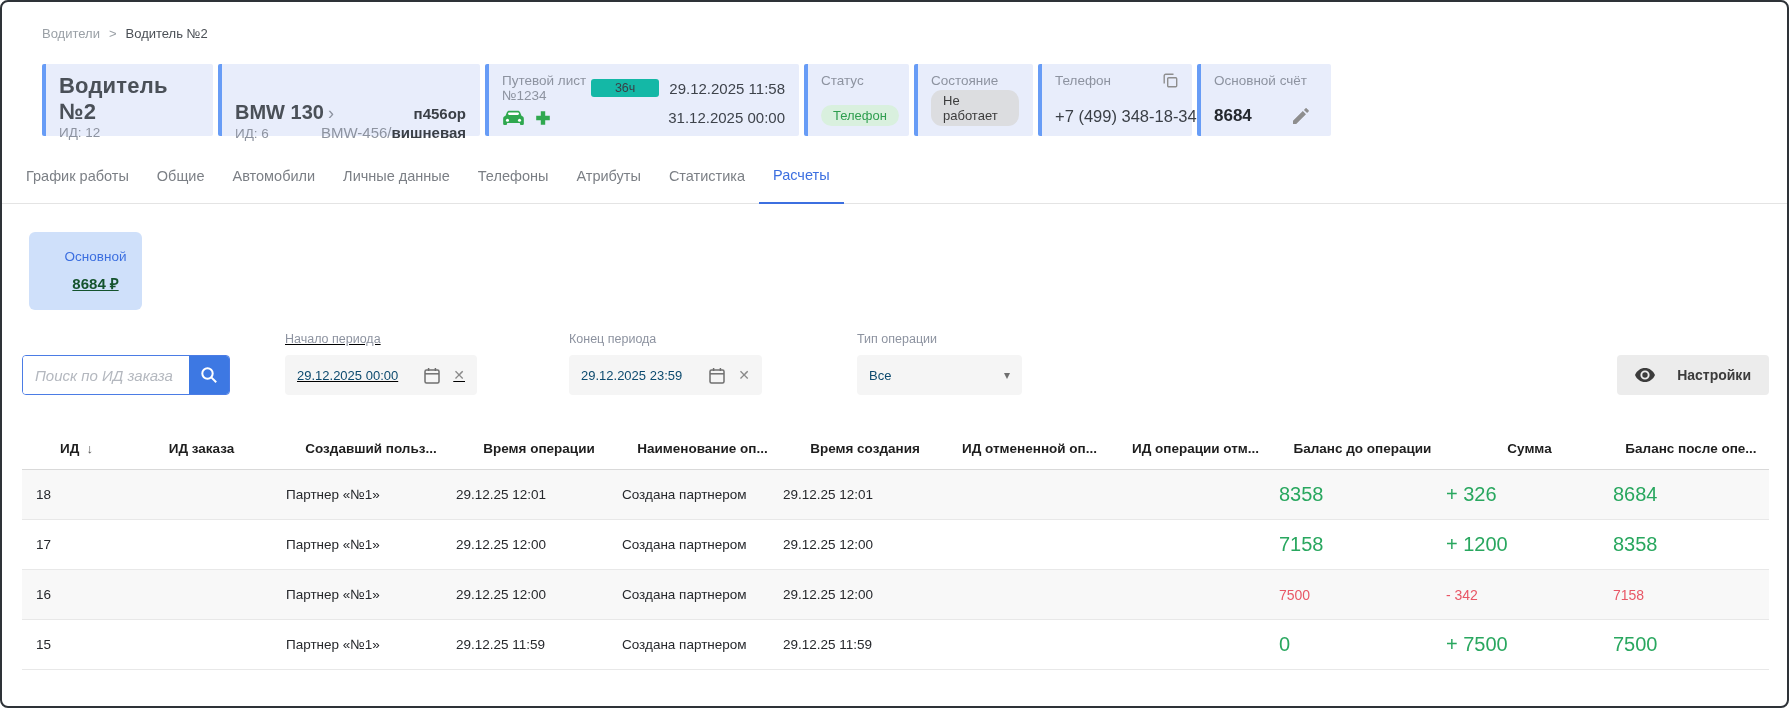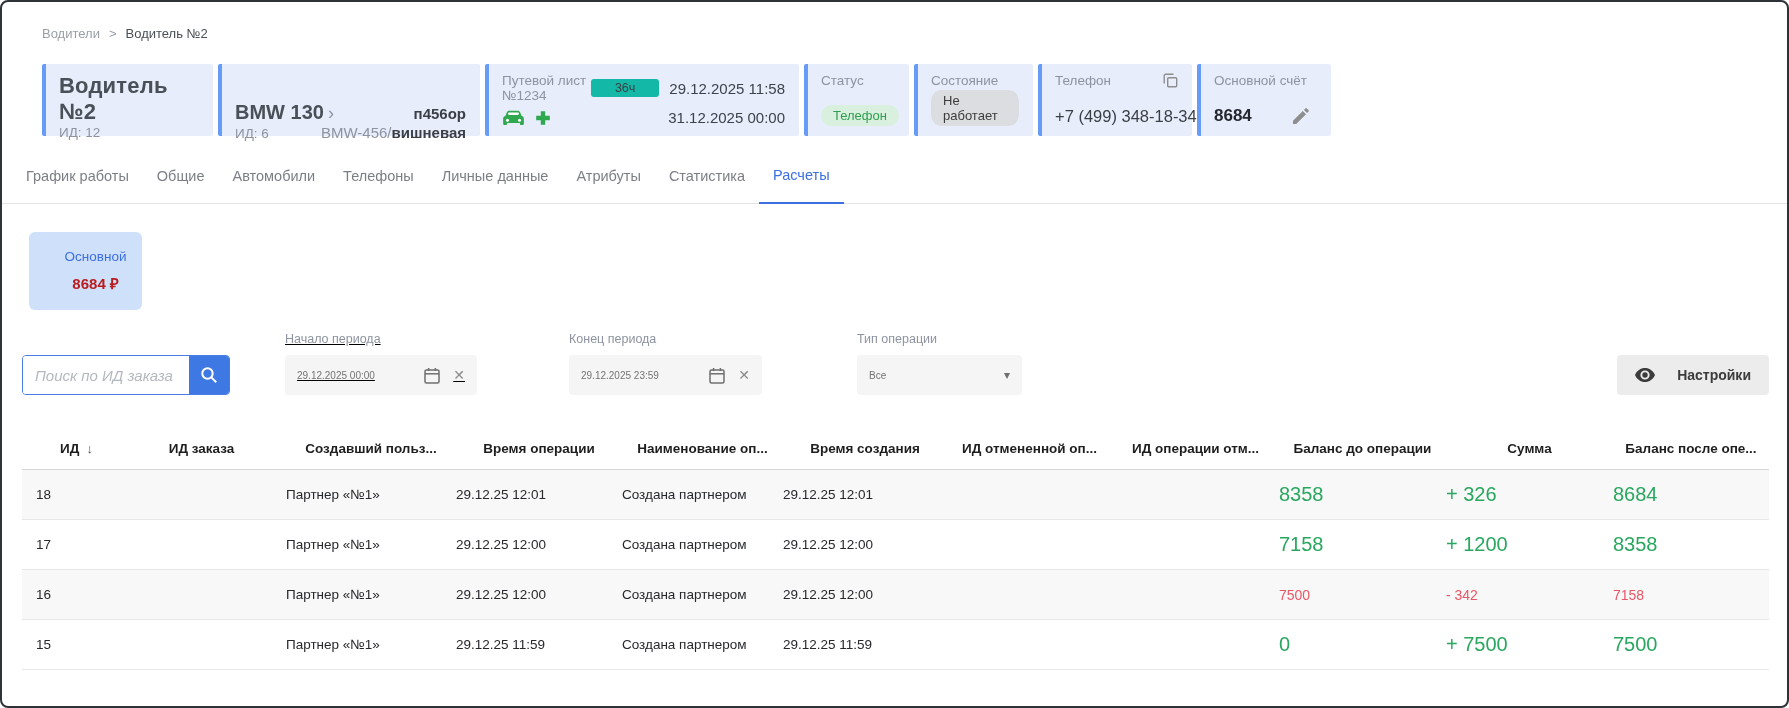--- a/index.html
+++ b/index.html
@@ -47,34 +47,34 @@
   .acct-val { font-size: 17px; font-weight: 700; color: #24282e; }
   .icon-btn { background: none; border: none; cursor: pointer; display: flex; align-items: center; }
   
   .tabs { margin-top: 12px; height: 56px; display: flex; align-items: stretch; border-bottom: 1px solid #e4e4e4; padding-left: 10px; }
   .tab { display: flex; align-items: center; padding: 0 14px; font-size: 14.5px; color: #7b7f85; cursor: pointer; margin-bottom: -1px; }
   .tab.active { color: #3c6fe0; border-bottom: 2px solid #3c6fe0; }
   
   .chip { margin: 28px 0 0 27px; width: 113px; height: 78px; background: #cfe0fa; border-radius: 6px;
           display: flex; flex-direction: column; align-items: center; justify-content: center; gap: 9px; cursor: pointer; padding-left: 20px; }
   .chip-name { font-size: 13.5px; color: #3c6fe0; }
-  .chip-amount { font-size: 15px; font-weight: 700; color: #b91c1c; }
+  .chip-amount { font-size: 15px; font-weight: 700; color: #14532d; text-decoration: underline; }
   
   .filters { margin: 22px 18px 0 20px; display: flex; align-items: flex-end; }
   .search-wrap { width: 208px; height: 40px; border: 1px solid #4b7ce5; border-radius: 4px; overflow: hidden; display: flex; background: #fff; }
   .search-input { flex: 1; border: none; outline: none; padding: 0 12px; font-size: 15px; font-family: inherit; color: #333; min-width: 0; }
   .search-input::placeholder { font-style: italic; color: #b4b8bf; }
   .search-btn { width: 40px; background: #3d78e3; border: none; cursor: pointer; display: flex; align-items: center; justify-content: center; }
   .fgroup { display: flex; flex-direction: column; }
   .fgroup-start { margin-left: 55px; width: 192px; text-decoration: underline; }
   .fgroup-end { margin-left: 92px; width: 193px; }
   .fgroup-type { margin-left: 95px; width: 165px; }
   .flabel { font-size: 12.5px; color: #8d93a0; margin-bottom: 9px; }
   .field { height: 40px; background: #f5f5f5; border-radius: 4px; display: flex; align-items: center; padding: 0 12px; cursor: pointer; }
-  .fvalue { flex: 1; font-size: 10px; color: #737373; }
+  .fvalue { flex: 1; font-size: 13px; color: #0c4a6e; }
   .fclear { color: #8a8a8a; font-size: 14px; margin-left: 13px; cursor: pointer; }
   .fcaret { color: #6f6f6f; font-size: 12px; }
   .settings-btn { margin-left: auto; height: 40px; padding: 0 18px; background: #ececec; border: none; border-radius: 4px;
                   display: flex; align-items: center; gap: 22px; font-size: 14px; font-weight: 700; color: #3c3c3c;
                   font-family: inherit; cursor: pointer; }
   
   .table { margin: 34px 18px 0 20px; }
   .grid-row { display: grid; grid-template-columns: 95px 169px 170px 166px 161px 164px 165px 167px 167px 167px 1fr; align-items: center; }
   .thead { padding: 12px 0 13px 0; border-bottom: 1px solid #d9d9d9; font-size: 13.5px; font-weight: 700; color: #1e1e1e; text-align: center; }
   .th { white-space: nowrap; overflow: hidden; cursor: pointer; }
@@ -174,22 +174,22 @@
           </svg>
         </button>
       </div>
     </div>
   </div>
 
   <div class="tabs">
     <div class="tab">График работы</div>
     <div class="tab">Общие</div>
     <div class="tab">Автомобили</div>
+    <div class="tab">Личные данные</div>
     <div class="tab">Телефоны</div>
-    <div class="tab">Личные данные</div>
     <div class="tab">Атрибуты</div>
     <div class="tab">Статистика</div>
     <div class="tab active">Расчеты</div>
   </div>
 
   <div class="chip">
     <div class="chip-name">Основной</div>
     <div class="chip-amount">8684 ₽</div>
   </div>
 

